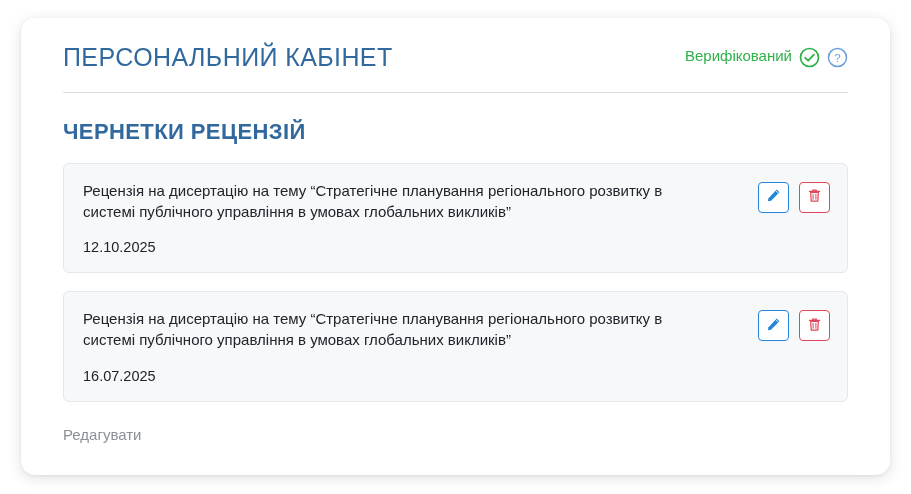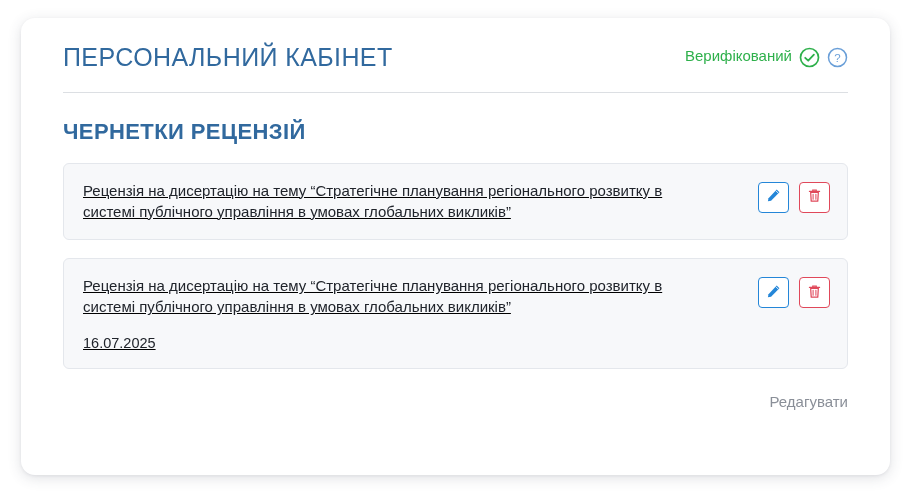--- a/index.html
+++ b/index.html
@@ -86,21 +86,20 @@
     letter-spacing: 0.4px;
     color: #31699e;
     white-space: nowrap;
   }
 
   
   .drafts-list {
     display: flex;
     flex-direction: column;
     gap: 18px;
-    text-decoration: underline;
   }
 
   .draft-card {
     display: flex;
     align-items: flex-start;
     justify-content: space-between;
     gap: 16px;
     box-sizing: border-box;
     background: #f7f8fa;
     border: 1px solid #e4e7ec;
@@ -151,21 +150,20 @@
     border: 1px solid #2486d8;
   }
 
   .act-btn.delete {
     border: 1px solid #e0485a;
   }
 
   
   .panel-footer {
     padding: 24px 0 0 0;
-    text-align: right;
   }
 
   .edit-link {
     font-size: 15px;
     color: #8a8f98;
     text-decoration: none;
     cursor: pointer;
   }
 </style>
 </head>
@@ -198,20 +196,21 @@
 
     <div class="divider"></div>
 
     <h2 class="section-title">ЧЕРНЕТКИ РЕЦЕНЗІЙ</h2>
 
     <div class="drafts-list">
 
       <div class="draft-card">
         <div class="draft-main">
           <div class="draft-title">Рецензія на дисертацію на тему “Стратегічне планування регіонального розвитку в системі публічного управління в умовах глобальних викликів”</div>
+          <div class="draft-date">12.10.2025</div>
         </div>
         <div class="draft-actions">
           <button class="act-btn edit">
             <span>
               <svg width="15" height="15" viewBox="0 0 16 16" aria-hidden="true">
                 <path d="M11.4 1.7 L14.3 4.6 L5.4 13.5 L2.0 14.2 L2.7 10.8 Z" fill="#2486d8"></path>
                 <path d="M10.4 2.8 L13.2 5.6" stroke="#ffffff" stroke-width="0.9"></path>
               </svg>
             </span>
           </button>

